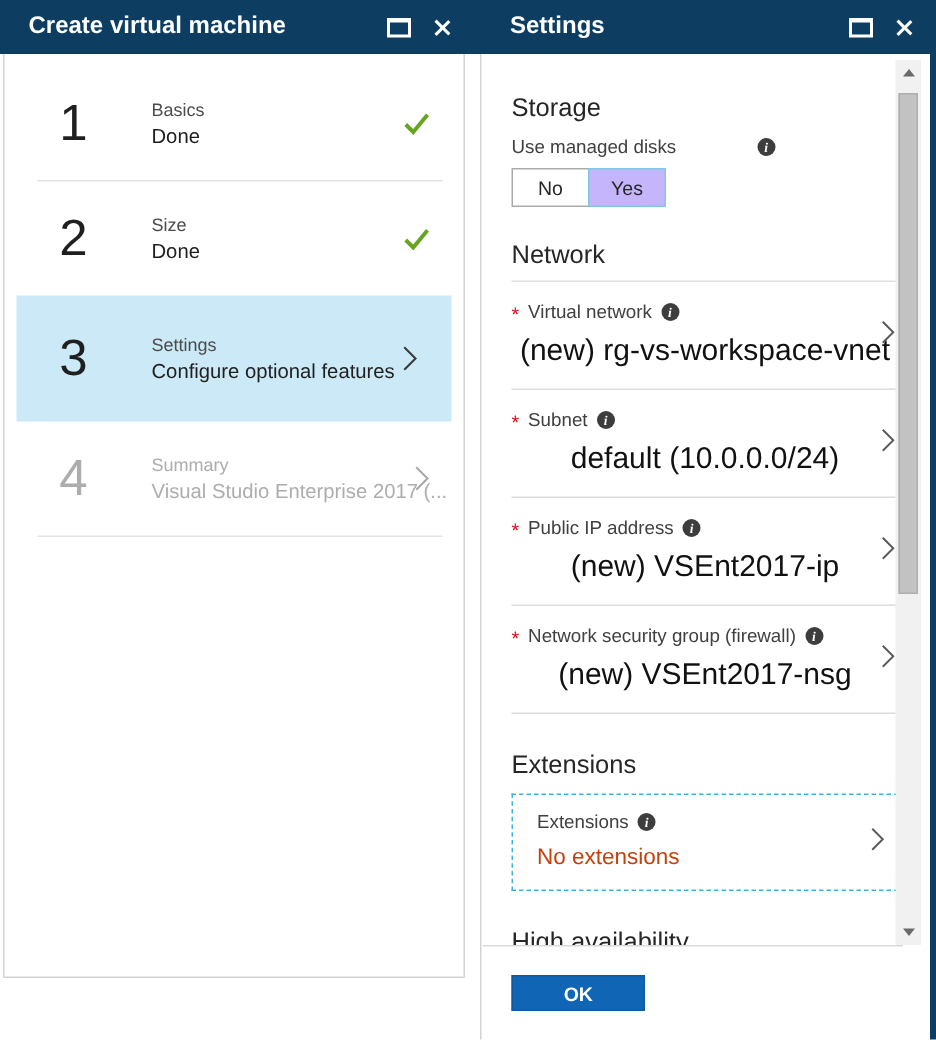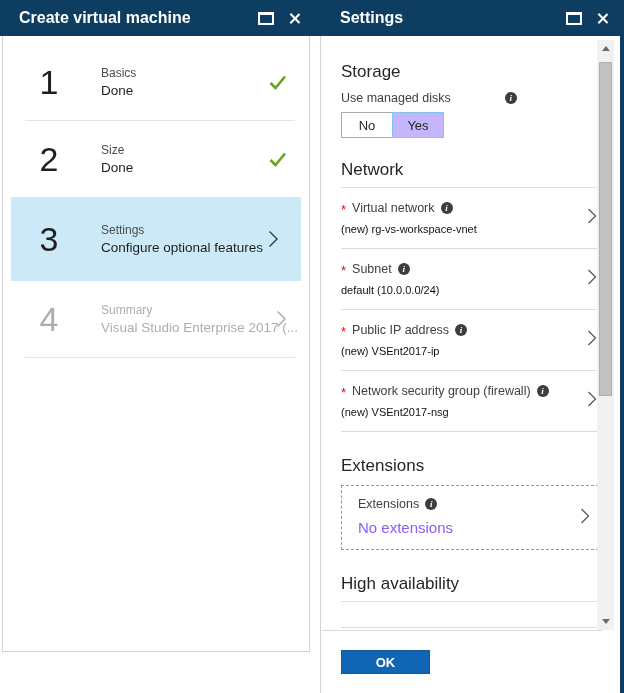--- a/index.html
+++ b/index.html
@@ -50,24 +50,24 @@
   .info-icon{display:inline-block;width:12px;height:12px;border-radius:50%;background:#3d3d3d;color:#fff;
     font-size:9px;line-height:12px;text-align:center;font-weight:bold;font-style:italic;
     font-family:"Liberation Serif",serif;margin-left:6px;flex:0 0 auto;}
   
   .toggle{display:flex;margin-top:7px;}
   .toggle-btn{width:52px;height:26px;box-sizing:border-box;display:flex;align-items:center;justify-content:center;
     font-size:13px;color:#262626;background:#fff;border:1px solid #ababab;}
   .toggle-btn.on{background:#c4b5fd;border-color:#7ec8e3;margin-left:-1px;}
   
   .field{position:relative;padding:12px 0 13px 0;border-bottom:1px solid #dcdcdc;}
-  .field .value{font-size:11px;color:#111;margin-top:8px;}
+  .field .value{font-size:20px;color:#111;margin-top:8px;text-align:center;}
   .field .chev{position:absolute;right:2px;top:50%;transform:translateY(-50%);}
   .dashed-box{position:relative;border:1px dashed #41b1e1;margin-top:9px;padding:11px 16px 13px 16px;}
-  .dashed-box .value{font-size:15px;color:#8b5cf6;margin-top:8px;}
+  .dashed-box .value{font-size:15px;color:#c2410c;margin-top:8px;}
   .dashed-box .chev{position:absolute;right:8px;top:50%;transform:translateY(-50%);}
   
   .scrollbar{position:absolute;right:6px;top:4px;bottom:63px;width:17px;background:#f1f1f1;}
   .sb-arrow{position:absolute;left:0;width:17px;height:17px;display:flex;align-items:center;justify-content:center;}
   .sb-up{top:0;}
   .sb-down{bottom:0;}
   .tri-up{width:0;height:0;border-left:4px solid transparent;border-right:4px solid transparent;border-bottom:5px solid #6b6b6b;}
   .tri-down{width:0;height:0;border-left:4px solid transparent;border-right:4px solid transparent;border-top:5px solid #6b6b6b;}
   .sb-thumb{position:absolute;left:2px;top:22px;width:13px;height:334px;background:#c2c2c2;border:1px solid #aeaeae;box-sizing:border-box;}
   

